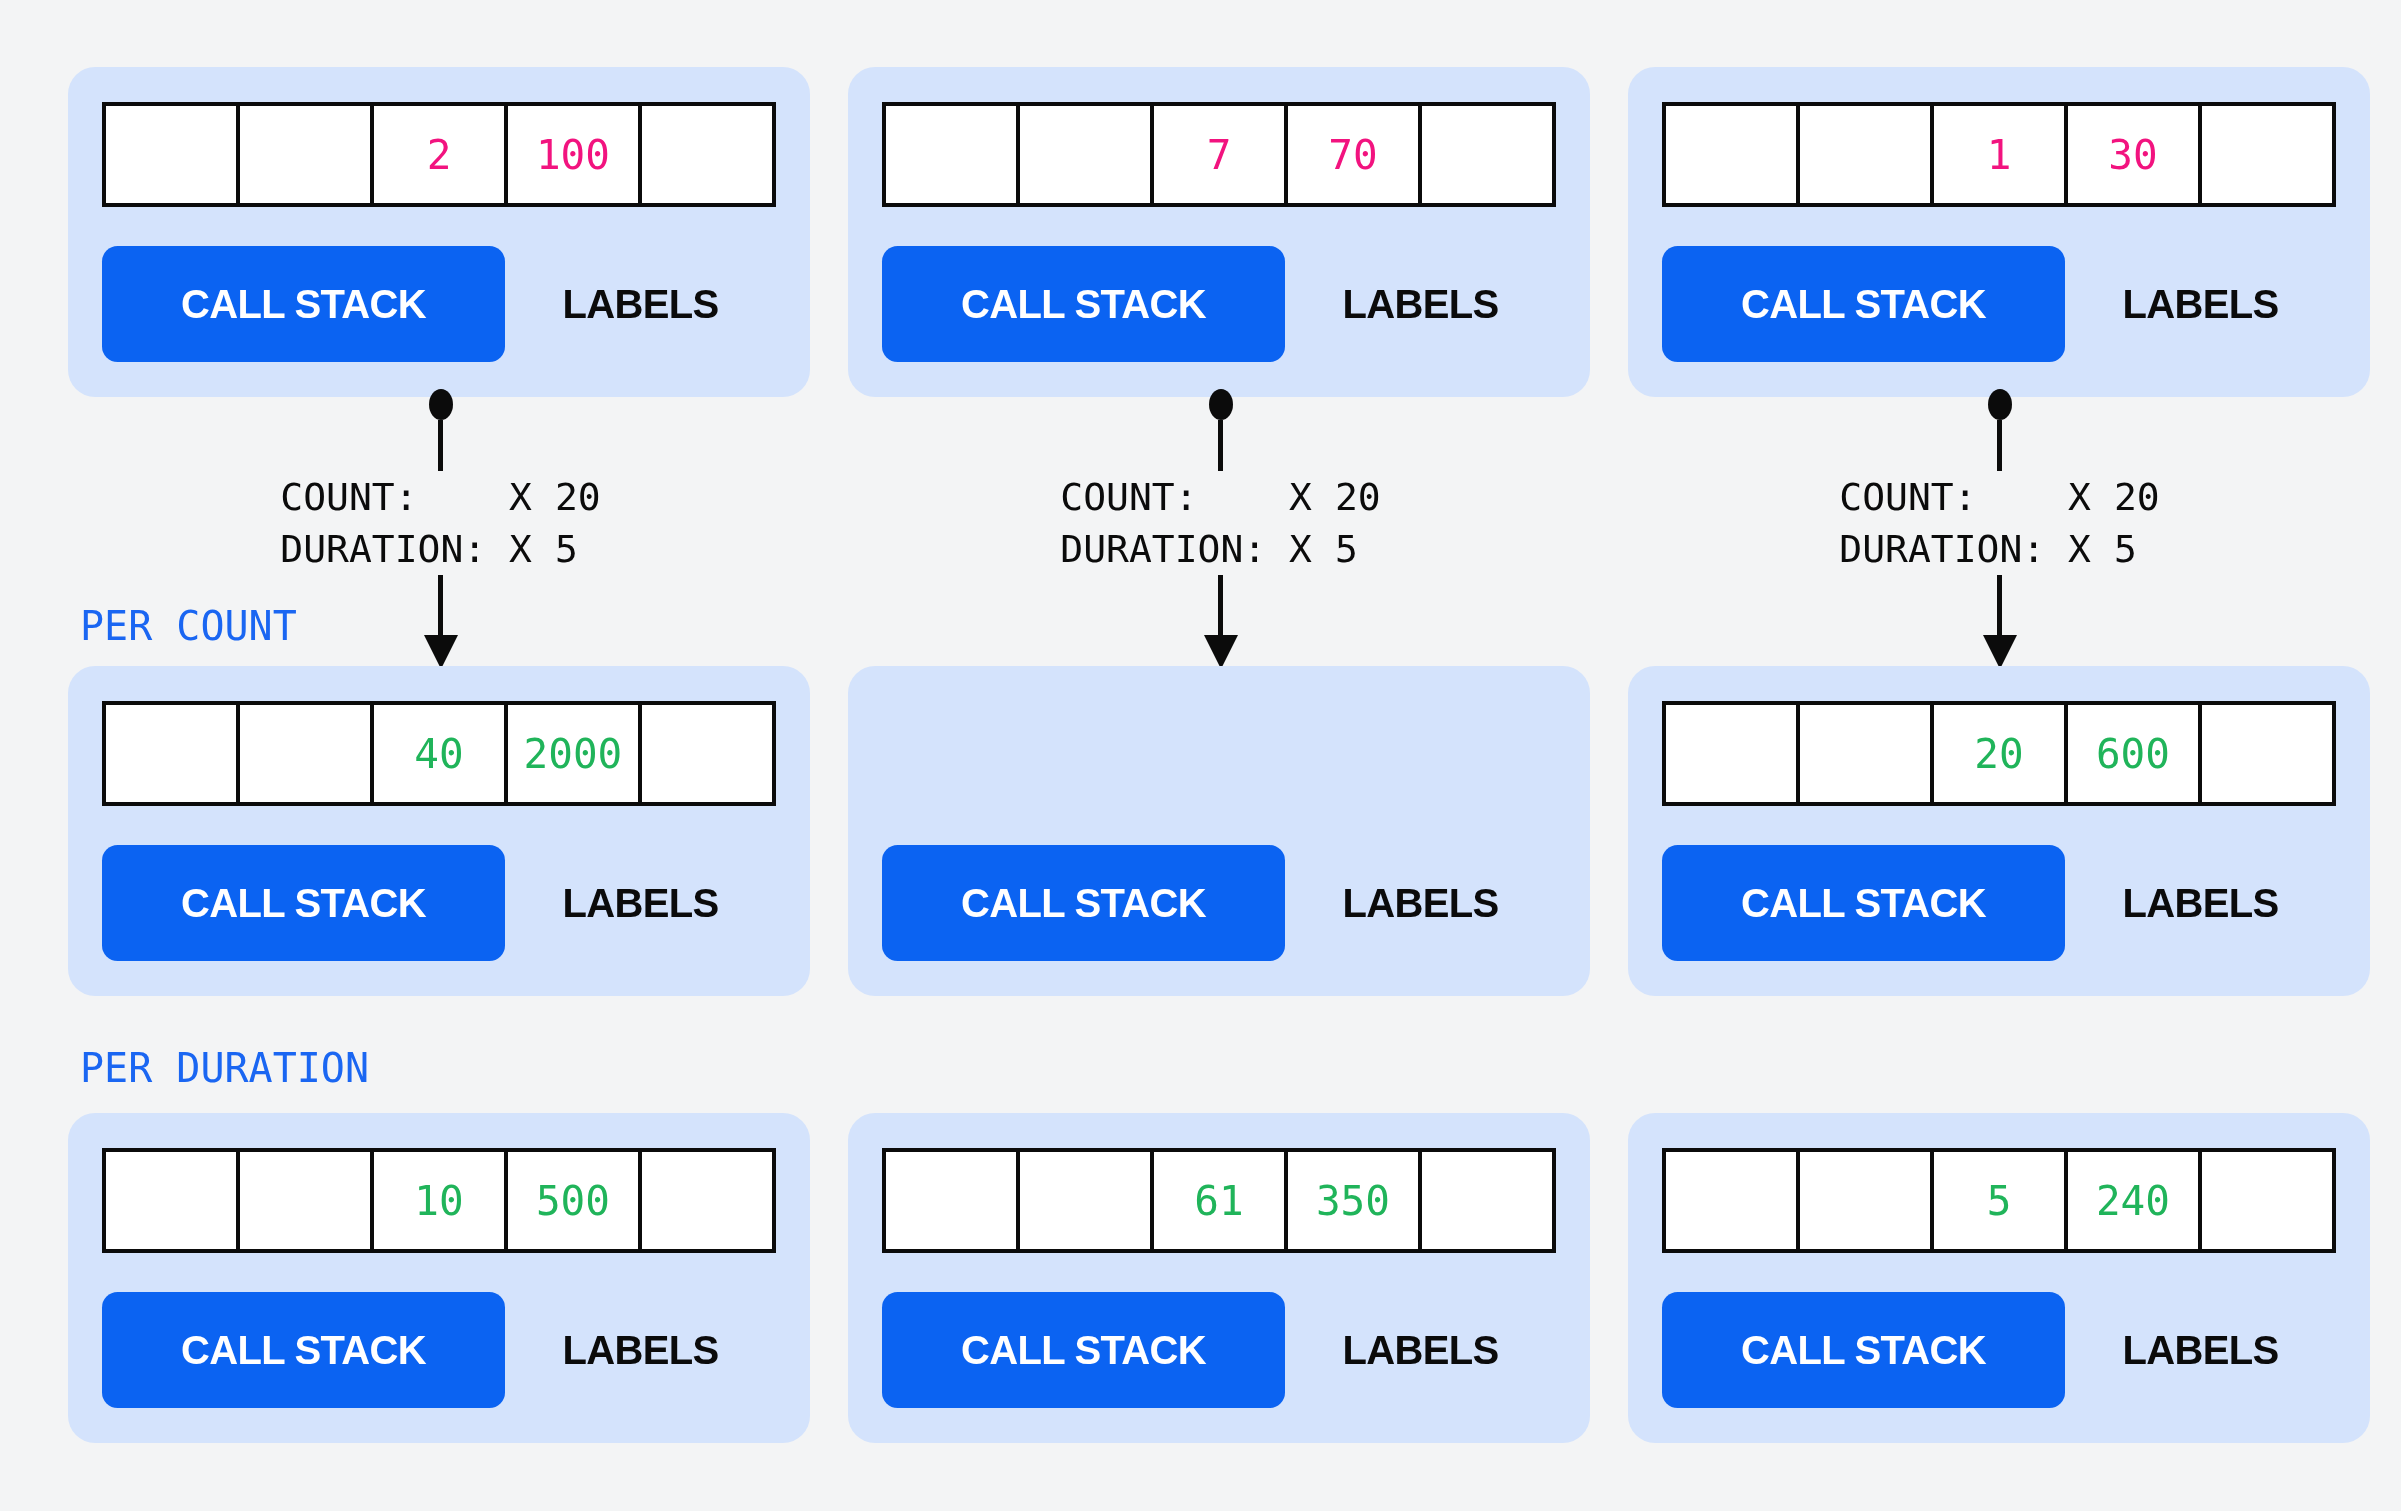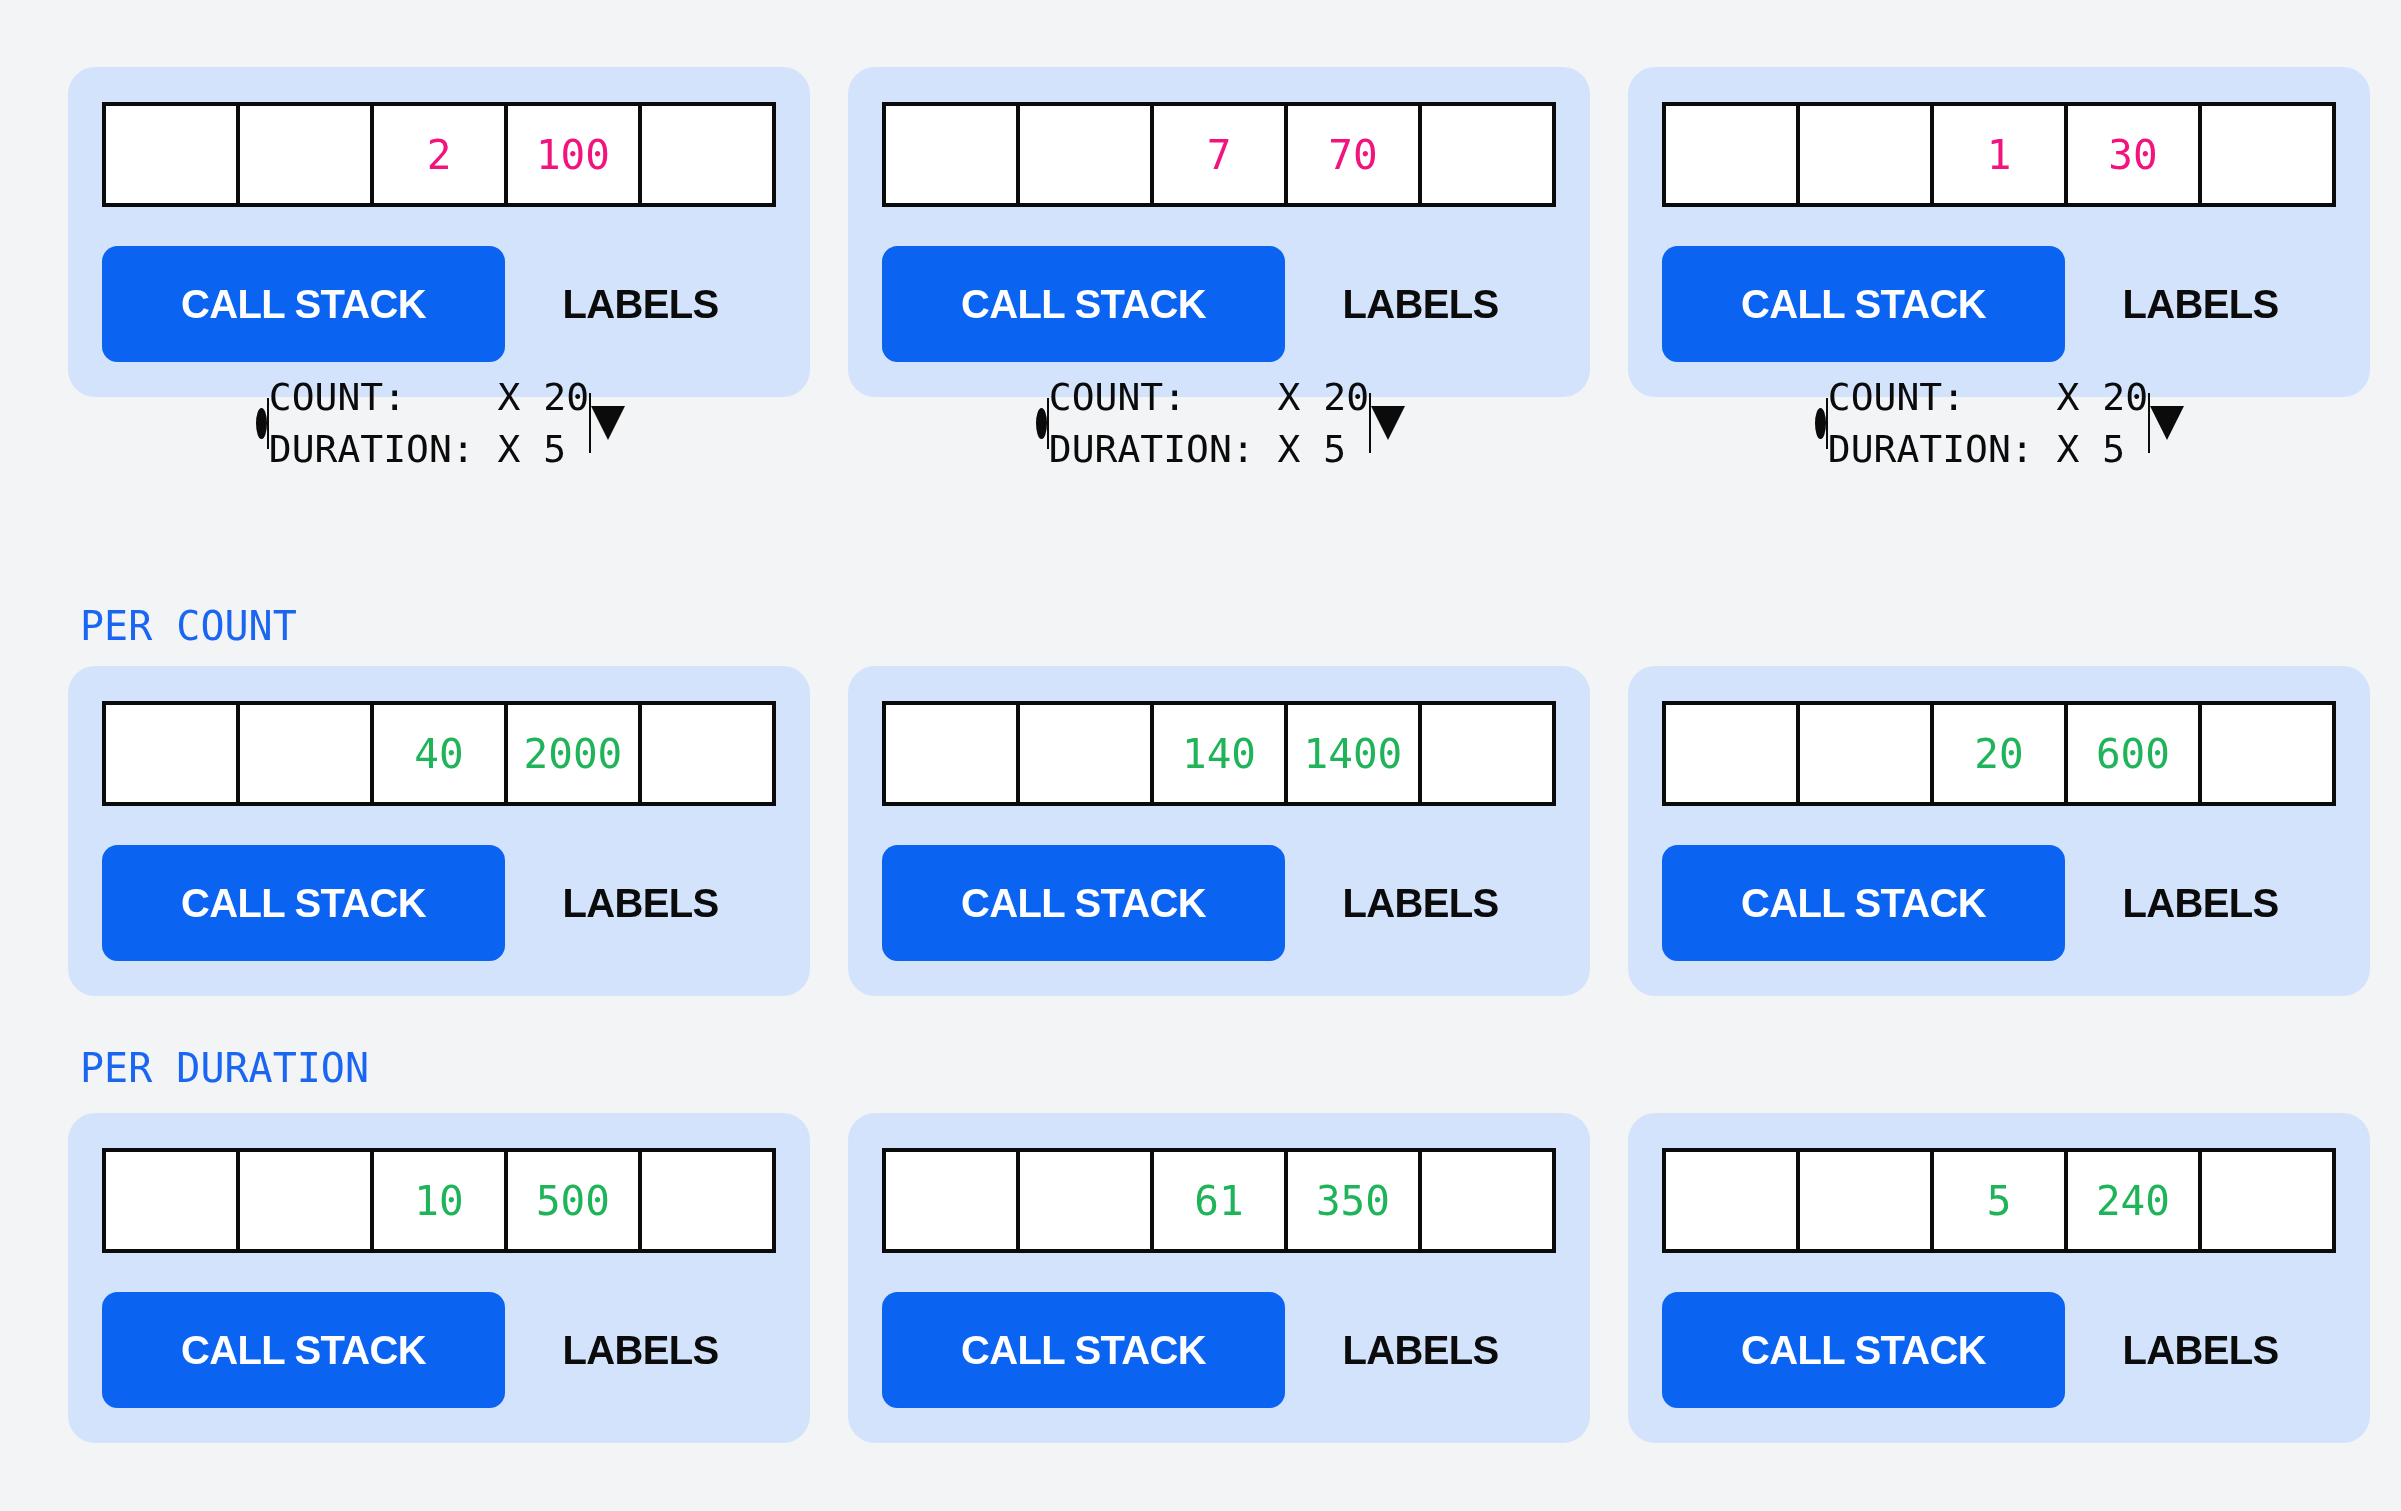--- a/index.html
+++ b/index.html
@@ -89,24 +89,24 @@
     font-family: "Liberation Sans", sans-serif;
     font-weight: 700;
     font-size: 40px;
     letter-spacing: -0.7px;
     color: var(--ink, #0b0b0b);
   }
 
   
   .arrow-group {
     position: absolute;
-    top: 371px;
+    top: 389px;
     width: 369px;
     display: flex;
-    flex-direction: row;
+    flex-direction: column;
     align-items: center;
   }
   .arrow-col-1 { left: 256px; }
   .arrow-col-2 { left: 1036px; }
   .arrow-col-3 { left: 1815px; }
 
   .dot {
     width: 24px;
     height: 31px;
     border-radius: 50%;
@@ -263,31 +263,20 @@
           </div>
         <div class="cell"></div>
       </div>
       <div class="card-footer">
         <div class="chip">CALL STACK</div>
         <div class="labels-caption">LABELS</div>
       </div>
     </div>
 
     <div class="card">
-      <div class="cells">
-        <div class="cell"></div>
-        <div class="cell"></div>
-        <div class="cell">
-            <span class="cell-value">140</span>
-          </div>
-        <div class="cell">
-            <span class="cell-value">1400</span>
-          </div>
-        <div class="cell"></div>
-      </div>
       <div class="card-footer">
         <div class="chip">CALL STACK</div>
         <div class="labels-caption">LABELS</div>
       </div>
     </div>
 
     <div class="card">
       <div class="cells">
         <div class="cell"></div>
         <div class="cell"></div>

